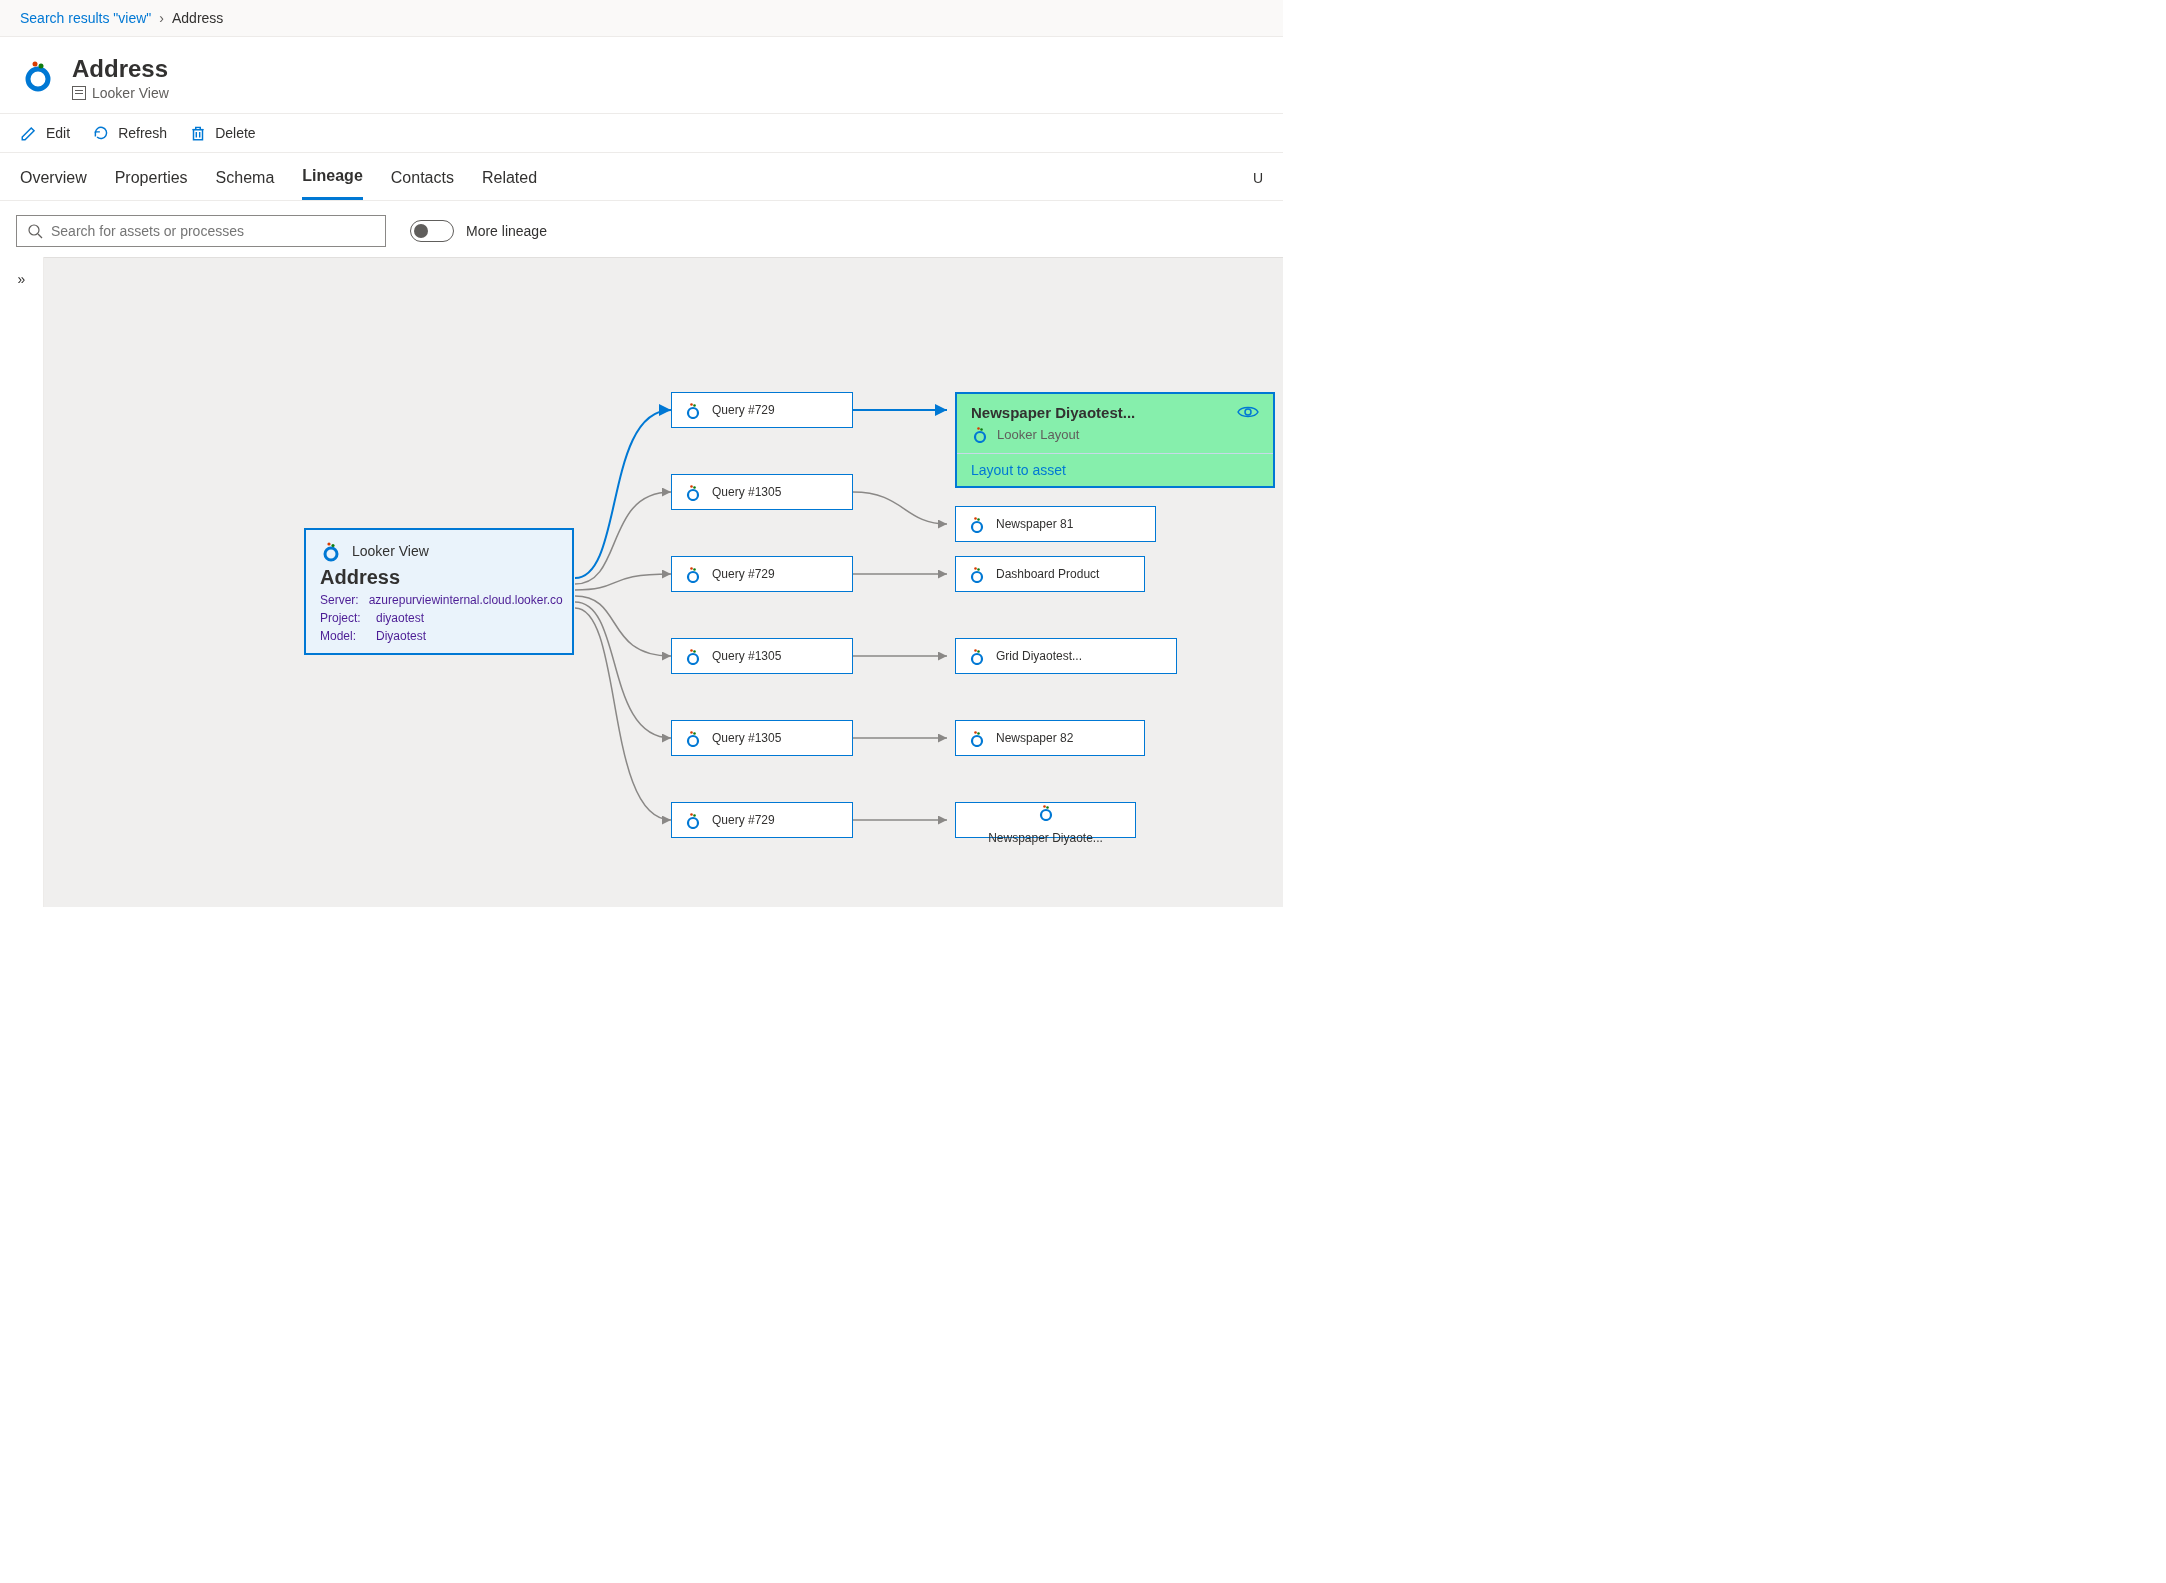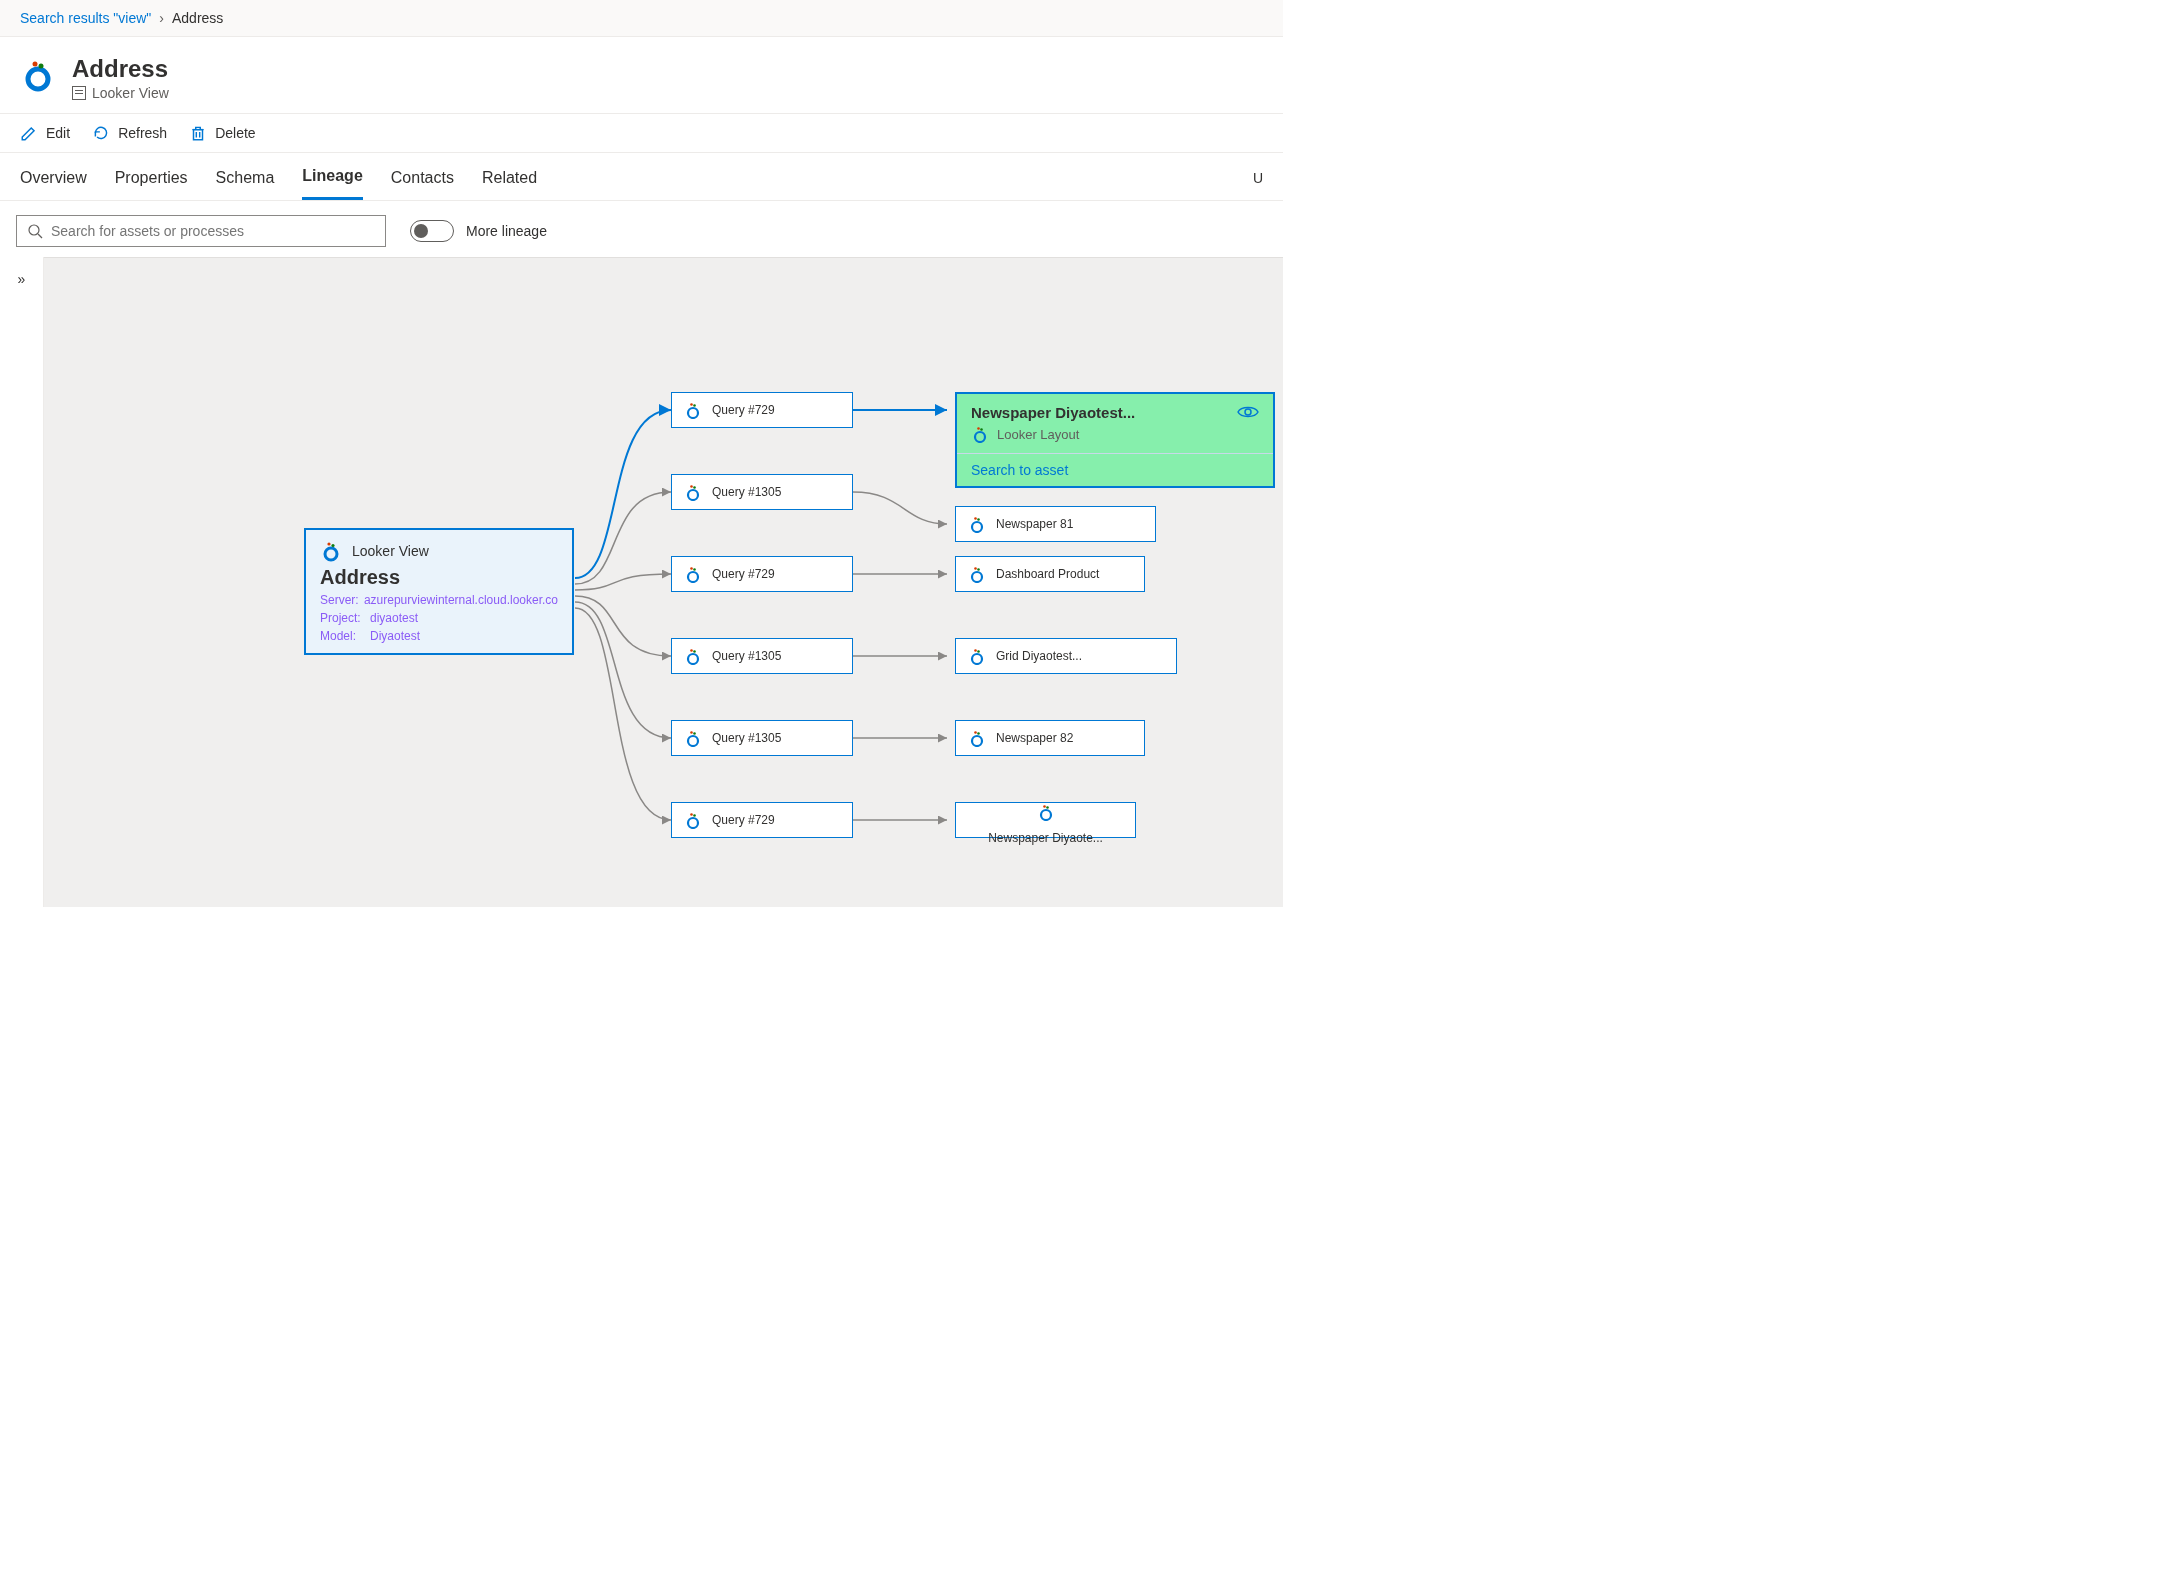--- a/index.html
+++ b/index.html
@@ -97,21 +97,21 @@
   position:absolute; background:#fff; border:1px solid #0078d4;
   display:flex; align-items:center; padding: 0 12px; gap:10px;
   font-size:12px; height:36px; cursor:pointer;
 }
 .node-source {
   position:absolute; background:#eaf3fb; border:2px solid #0078d4;
   padding: 10px 14px; width: 270px;
 }
 .node-source .src-row { display:flex; align-items:center; gap:10px; }
 .src-title { font-size: 20px; font-weight:700; margin-top:4px; }
-.src-meta { font-size:12px; color:#8b5cf6; display:flex; gap:4px; margin-top:4px;align-items:center; }
+.src-meta { font-size:12px; color:#4c1d95; display:flex; gap:10px; margin-top:4px;align-items:center; }
 .src-meta .k { width:46px; }
 
 .node-target {
   position:absolute; background:#86efac; border:2px solid #0078d4;
   width: 320px; font-size:15px;
 }
 .node-target .nt-head { padding:10px 14px; display:flex; align-items:flex-start; justify-content:space-between; }
 .nt-title { font-weight:700; }
 .nt-sub { display:flex; align-items:center; gap:8px; font-size:13px; color:#605e5c; margin-top:4px; }
 .nt-foot { border-top:1px solid #c7d9e8; padding:8px 14px; color:#0078d4; font-size:14px; cursor:pointer; }
@@ -290,21 +290,21 @@
             <span>Looker Layout</span>
           </div>
         </div>
         <span class="eye-icon">
           <svg width="22" height="16" viewBox="0 0 22 16">
               <path d="M1 8 C4 2 18 2 21 8 C18 14 4 14 1 8 Z" fill="none" stroke="#0078d4" stroke-width="1.5"></path>
               <circle cx="11" cy="8" r="3" fill="none" stroke="#0078d4" stroke-width="1.5"></circle>
             </svg>
         </span>
       </div>
-      <div class="nt-foot">Search to asset</div>
+      <div class="nt-foot">Layout to asset</div>
     </div>
 
     <div class="node" style="left:911px; top:248px; width:201px;">
       <span class="looker-icon"><svg viewBox="0 0 18 18">
             <circle cx="9" cy="12" r="5" fill="none" stroke="#0078d4" stroke-width="2.2"></circle>
             <circle cx="7.5" cy="3.5" r="1.3" fill="#d83b01"></circle>
             <circle cx="10.5" cy="4.5" r="1.3" fill="#107c10"></circle>
           </svg></span>
       <span>Newspaper 81</span>
     </div>

